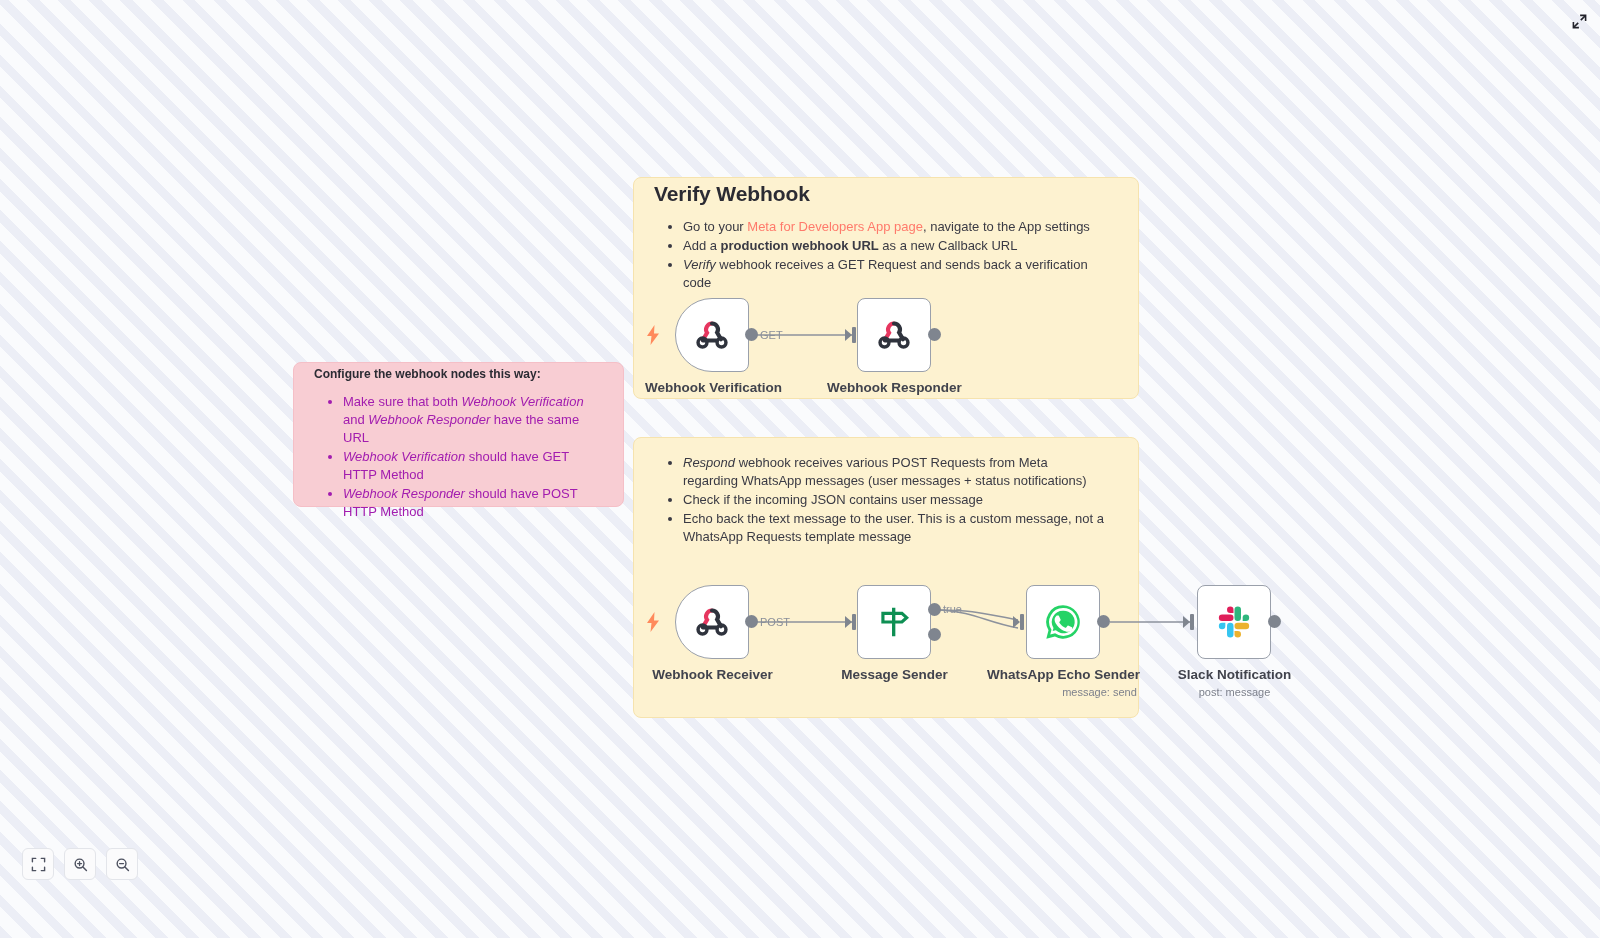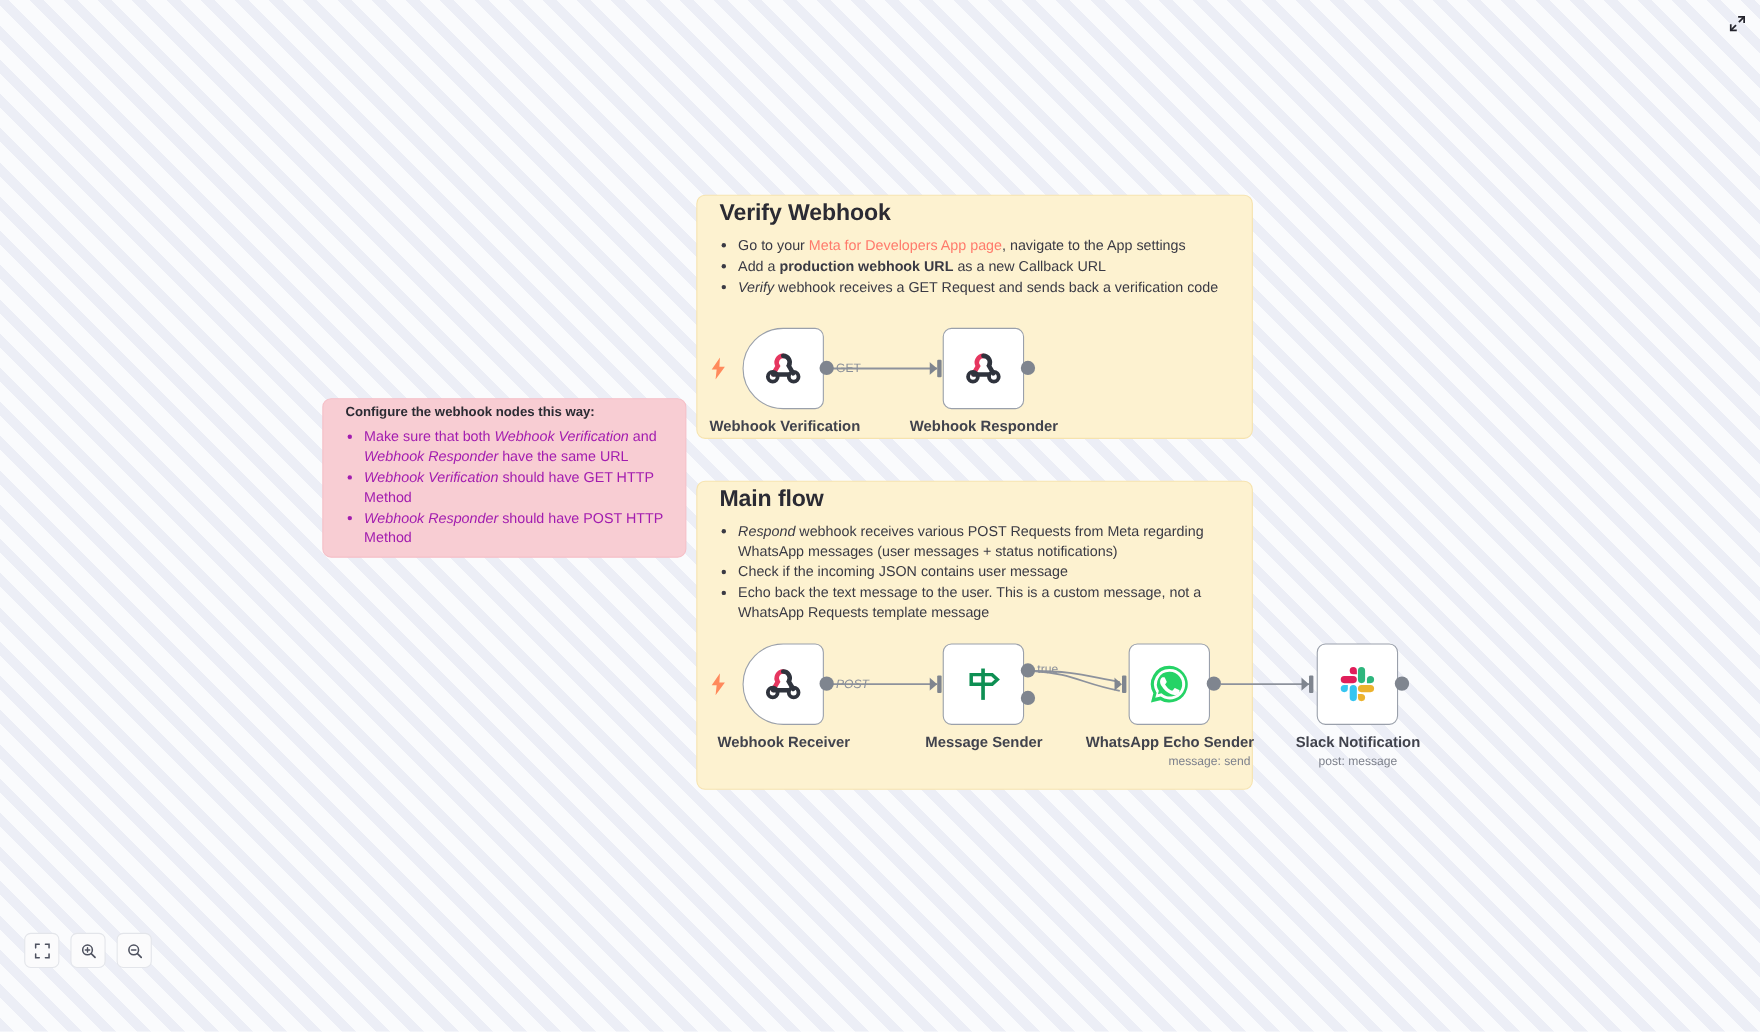--- a/index.html
+++ b/index.html
@@ -51,21 +51,21 @@
     color: #2b2b33;
     letter-spacing: -0.1px;
   }
   .sticky .subhead {
     margin: 0 0 7px 0;
     font-size: 12px;
     font-weight: bold;
     color: #2b2b33;
   }
   .sticky ul {
-    margin: 0; padding-left: 17px;
+    margin: 12px; padding-left: 17px;
     list-style: disc;
   }
   .sticky li {
     font-size: 13px;
     line-height: 1.38;
     color: #3a3a44;
     margin-bottom: 1px;
   }
   .sticky.pink li { color: #a21caf; }
   .sticky a { color: #ff7a6b; text-decoration: none; }
@@ -169,21 +169,20 @@
   <div class="sticky yellow" id="note-verify">
     <h2>Verify Webhook</h2>
     <ul>
       <li><span>Go to your </span><a href="#">Meta for Developers App page</a><span>, navigate to the App settings</span></li>
       <li><span>Add a </span><b>production webhook URL</b><span> as a new Callback URL</span></li>
       <li><em>Verify</em><span> webhook receives a GET Request and sends back a verification code</span></li>
     </ul>
   </div>
 
   <div class="sticky yellow" id="note-main">
-    <h2>Main flow</h2>
     <ul>
       <li><em>Respond</em><span> webhook receives various POST Requests from Meta regarding WhatsApp messages (user messages + status notifications)</span></li>
       <li><span>Check if the incoming JSON contains user message</span></li>
       <li><span>Echo back the text message to the user. This is a custom message, not a WhatsApp Requests template message</span></li>
     </ul>
   </div>
 
   <div class="sticky pink" id="note-important">
     <p class="subhead">Configure the webhook nodes this way:</p>
     <ul>
@@ -249,21 +248,21 @@
   <div class="node trigger" style="left:675px; top:585px;">
     <svg width="38" height="38" viewBox="0 0 48 48">
       <path d="M24 9.5a7.5 7.5 0 0 0-6.2 11.7l-5.4 9.2" fill="none" stroke="#e6365f" stroke-width="5.2" stroke-linecap="round"></path>
       <path d="M24 9.5a7.5 7.5 0 0 1 6.4 11.4l5.1 8.6" fill="none" stroke="#2f333d" stroke-width="5.2" stroke-linecap="round"></path>
       <path d="M12.6 31h17.2" fill="none" stroke="#2f333d" stroke-width="5.2" stroke-linecap="round"></path>
       <circle cx="12" cy="33.5" r="5.6" fill="none" stroke="#2f333d" stroke-width="4.4"></circle>
       <circle cx="36" cy="33.5" r="5.6" fill="none" stroke="#2f333d" stroke-width="4.4"></circle>
     </svg>
   </div>
   <div class="port" style="left:745px; top:615px;"></div>
-  <div class="edge-label" style="left:760px; top:616px;font-style:italic;">POST</div>
+  <div class="edge-label" style="left:760px; top:616px;">POST</div>
   <div class="node-label" style="left:645px; top:667px; width:135px;">Webhook Receiver</div>
 
   <div class="in-marker" style="left:845px; top:613px;">
     <svg width="14" height="18" viewBox="0 0 14 18">
         <path d="M0 3 L7 9 L0 15 Z" fill="#7f858f"></path>
         <rect x="7" y="1" width="4" height="16" rx="1" fill="#7f858f"></rect>
       </svg>
   </div>
   <div class="node" style="left:857px; top:585px;">
     <svg width="38" height="38" viewBox="0 0 48 48">

